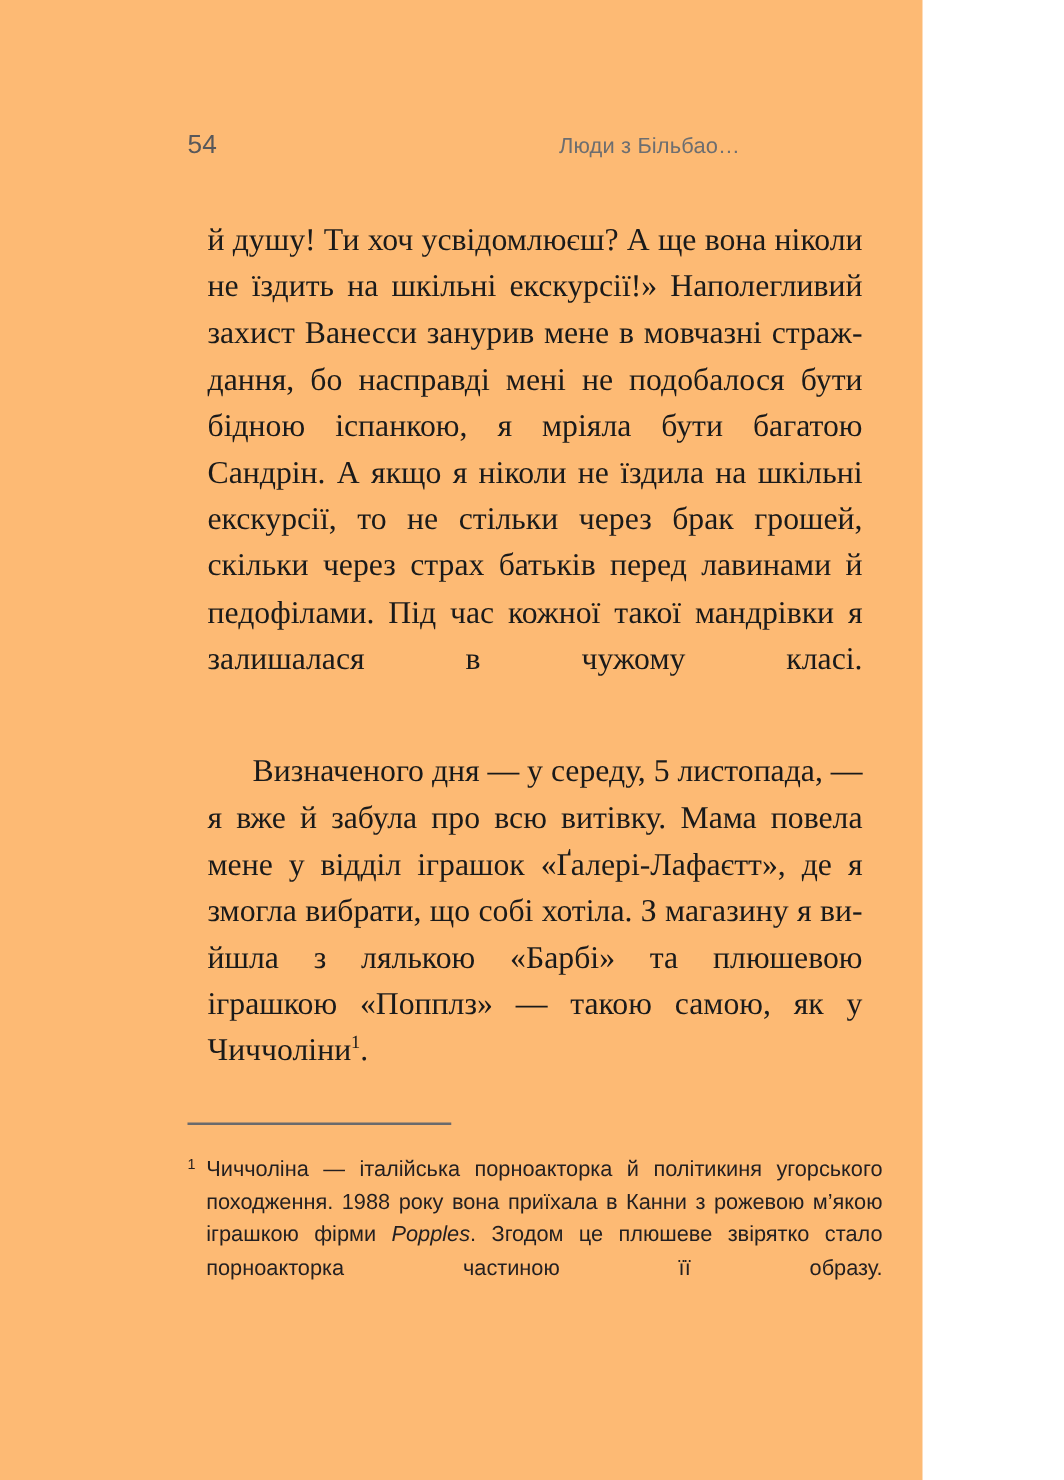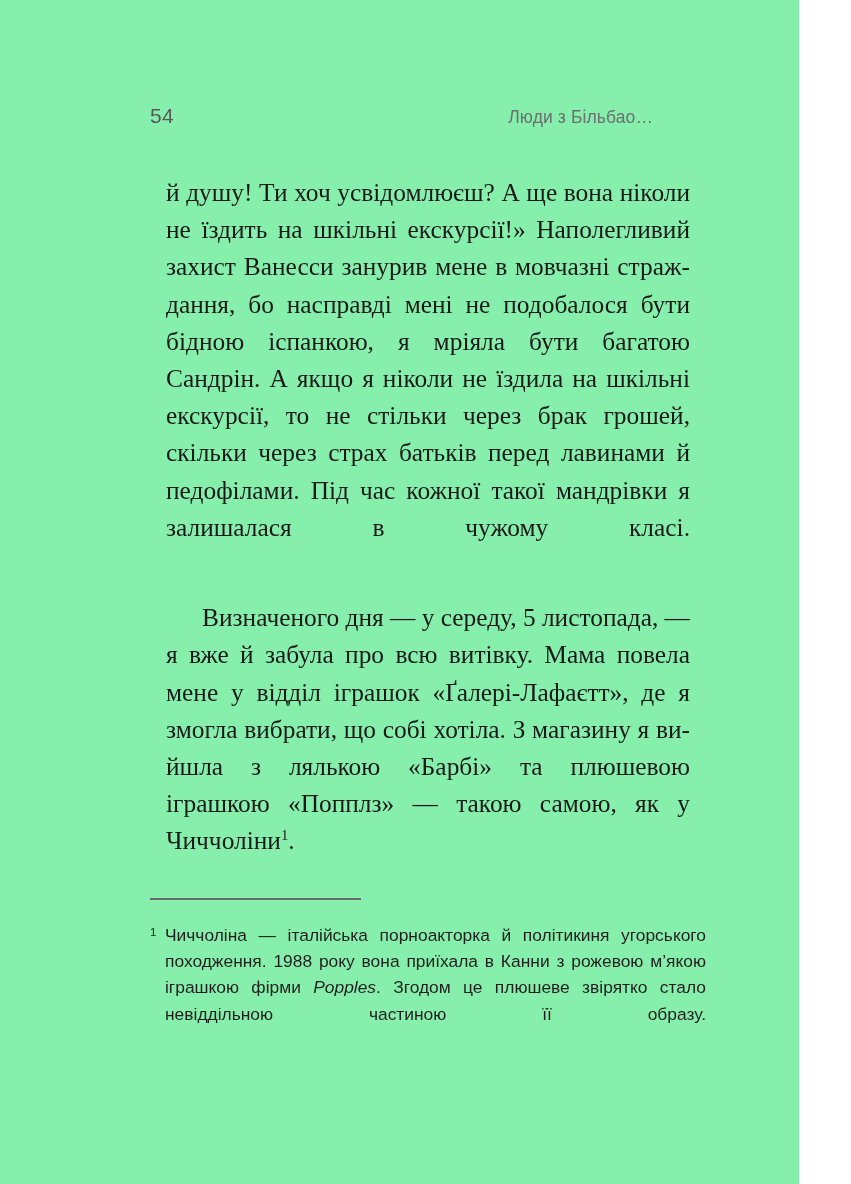--- a/index.html
+++ b/index.html
@@ -4,23 +4,23 @@
 <title>Book page</title>
 <style>
   html, body {
     margin: 0;
     padding: 0;
     background: #ffffff;
   }
 
   .page {
     position: relative;
-    width: 799px;
+    width: 738px;
     height: 1184px;
-    background: #86efac;
+    background: #fdba74;
     overflow: hidden;
     box-sizing: border-box;
   }
 
   
   .running-head {
     position: absolute;
     left: 150px;
     right: 146px;
     top: 105px;
@@ -147,16 +147,16 @@
 
     <p>й душу! Ти хоч усвідомлюєш? А ще вона ніколи не їздить на шкільні екскурсії!» Наполегливий захист Ванесси занурив мене в мовчазні страж­дання, бо насправді мені не подобалося бути бід­ною іспанкою, я мріяла бути багатою Сандрін. А якщо я ніколи не їздила на шкільні екскурсії, то не стільки через брак грошей, скільки через страх батьків перед лавинами й педофілами. Під час кожної такої мандрівки я залишалася в чу­жому класі.</p>
 
 
     <p class="indent"><span>Визначеного дня — у середу, 5 листопада, — я вже й забула про всю витівку. Мама повела мене у відділ іграшок «Ґалері-Лафаєтт», де я змо­гла вибрати, що собі хотіла. З магазину я ви­йшла з лялькою «Барбі» та плюшевою іграшкою «Попплз» — такою самою, як у Чиччоліни</span><sup class="fn-ref">1</sup><span>.</span></p>
 
   </div>
 
   <div class="footnote-area">
     <div class="footnote-rule"></div>
-    <p class="footnote"><span class="fn-marker">1</span><span>Чиччоліна — італійська порноакторка й політикиня угорсько­го походження. 1988 року вона приїхала в Канни з рожевою м’якою іграшкою фірми </span><em>Popples</em><span>. Згодом це плюшеве звірятко стало невіддільною частиною її образу.</span></p>
+    <p class="footnote"><span class="fn-marker">1</span><span>Чиччоліна — італійська порноакторка й політикиня угорсько­го походження. 1988 року вона приїхала в Канни з рожевою м’якою іграшкою фірми </span><em>Popples</em><span>. Згодом це плюшеве звірятко стало порноакторка частиною її образу.</span></p>
   </div>
 
 </div>
 
 </body></html>

